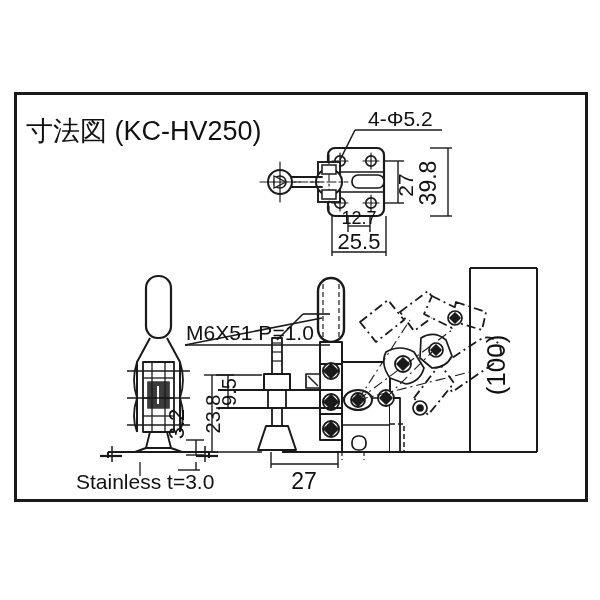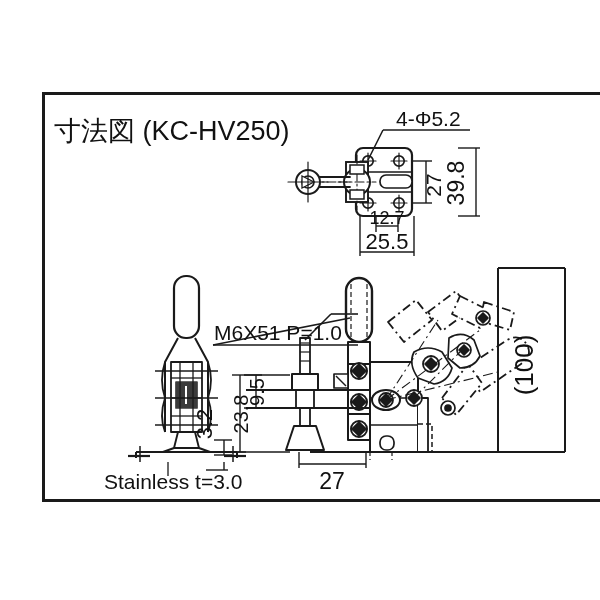--- a/index.html
+++ b/index.html
@@ -2,21 +2,21 @@
 <html><head>
 <meta charset="utf-8">
 <style>
   html,body{margin:0;padding:0;}
   body{
     width:600px;height:600px;
     background:#ffffff;
     font-family:"Liberation Sans","DejaVu Sans",sans-serif;
     overflow:hidden;
   }
-  #stage{position:relative;width:552px;height:600px;margin-left:28px;}
+  #stage{position:relative;width:552px;height:600px;}
   #drawing{position:absolute;left:0;top:0;}
   .vis-hidden{position:absolute;width:1px;height:1px;overflow:hidden;clip:rect(0 0 0 0);white-space:nowrap;}
 </style>
 </head>
 <body>
 
 <div id="stage">
 
   <svg id="drawing" width="600" height="600" viewBox="0 0 600 600">
 

